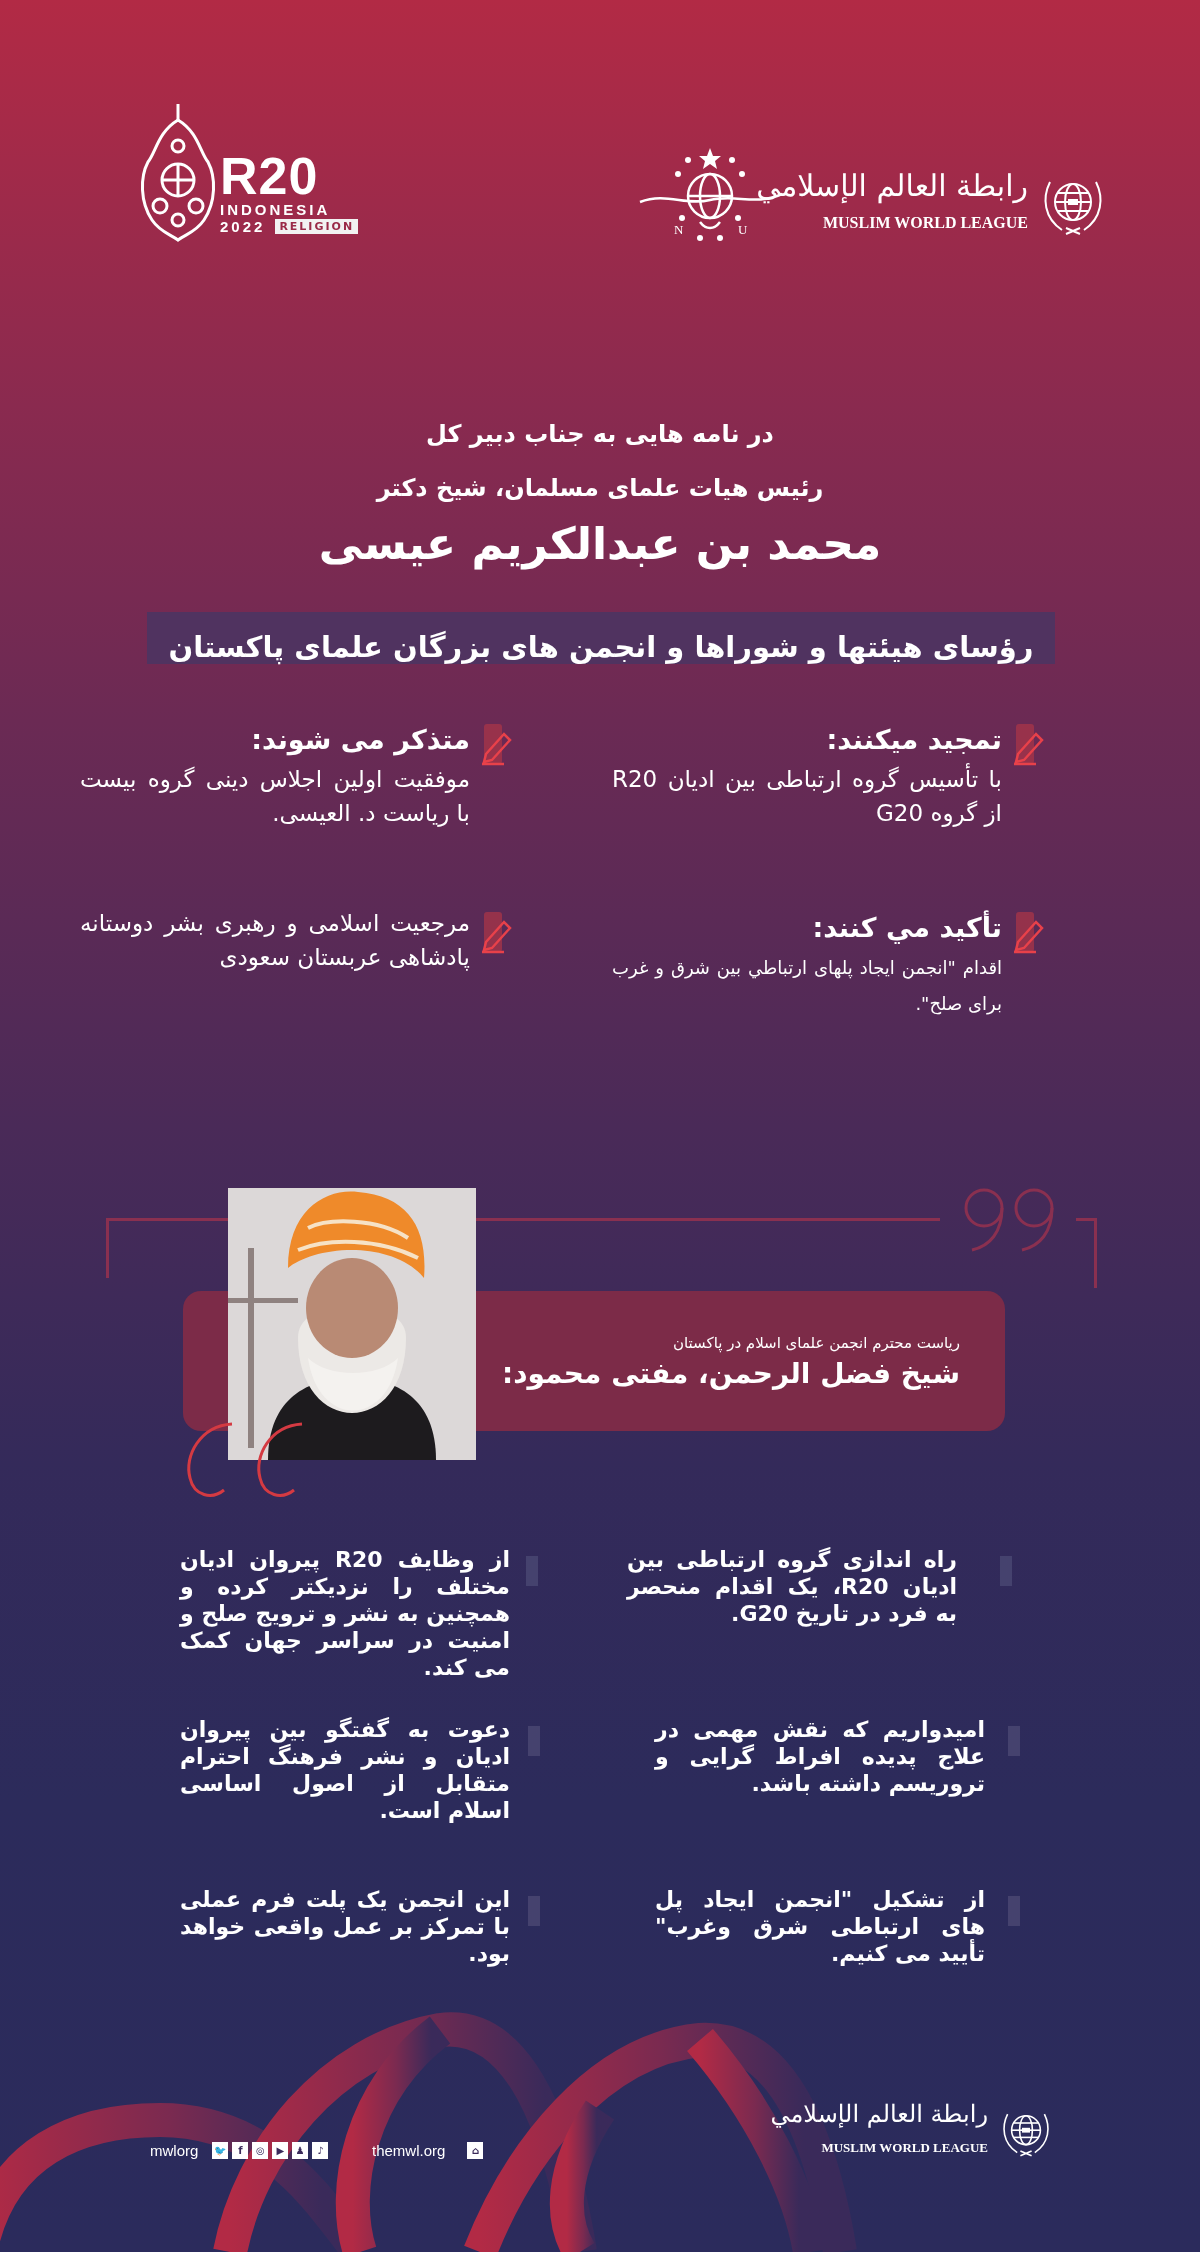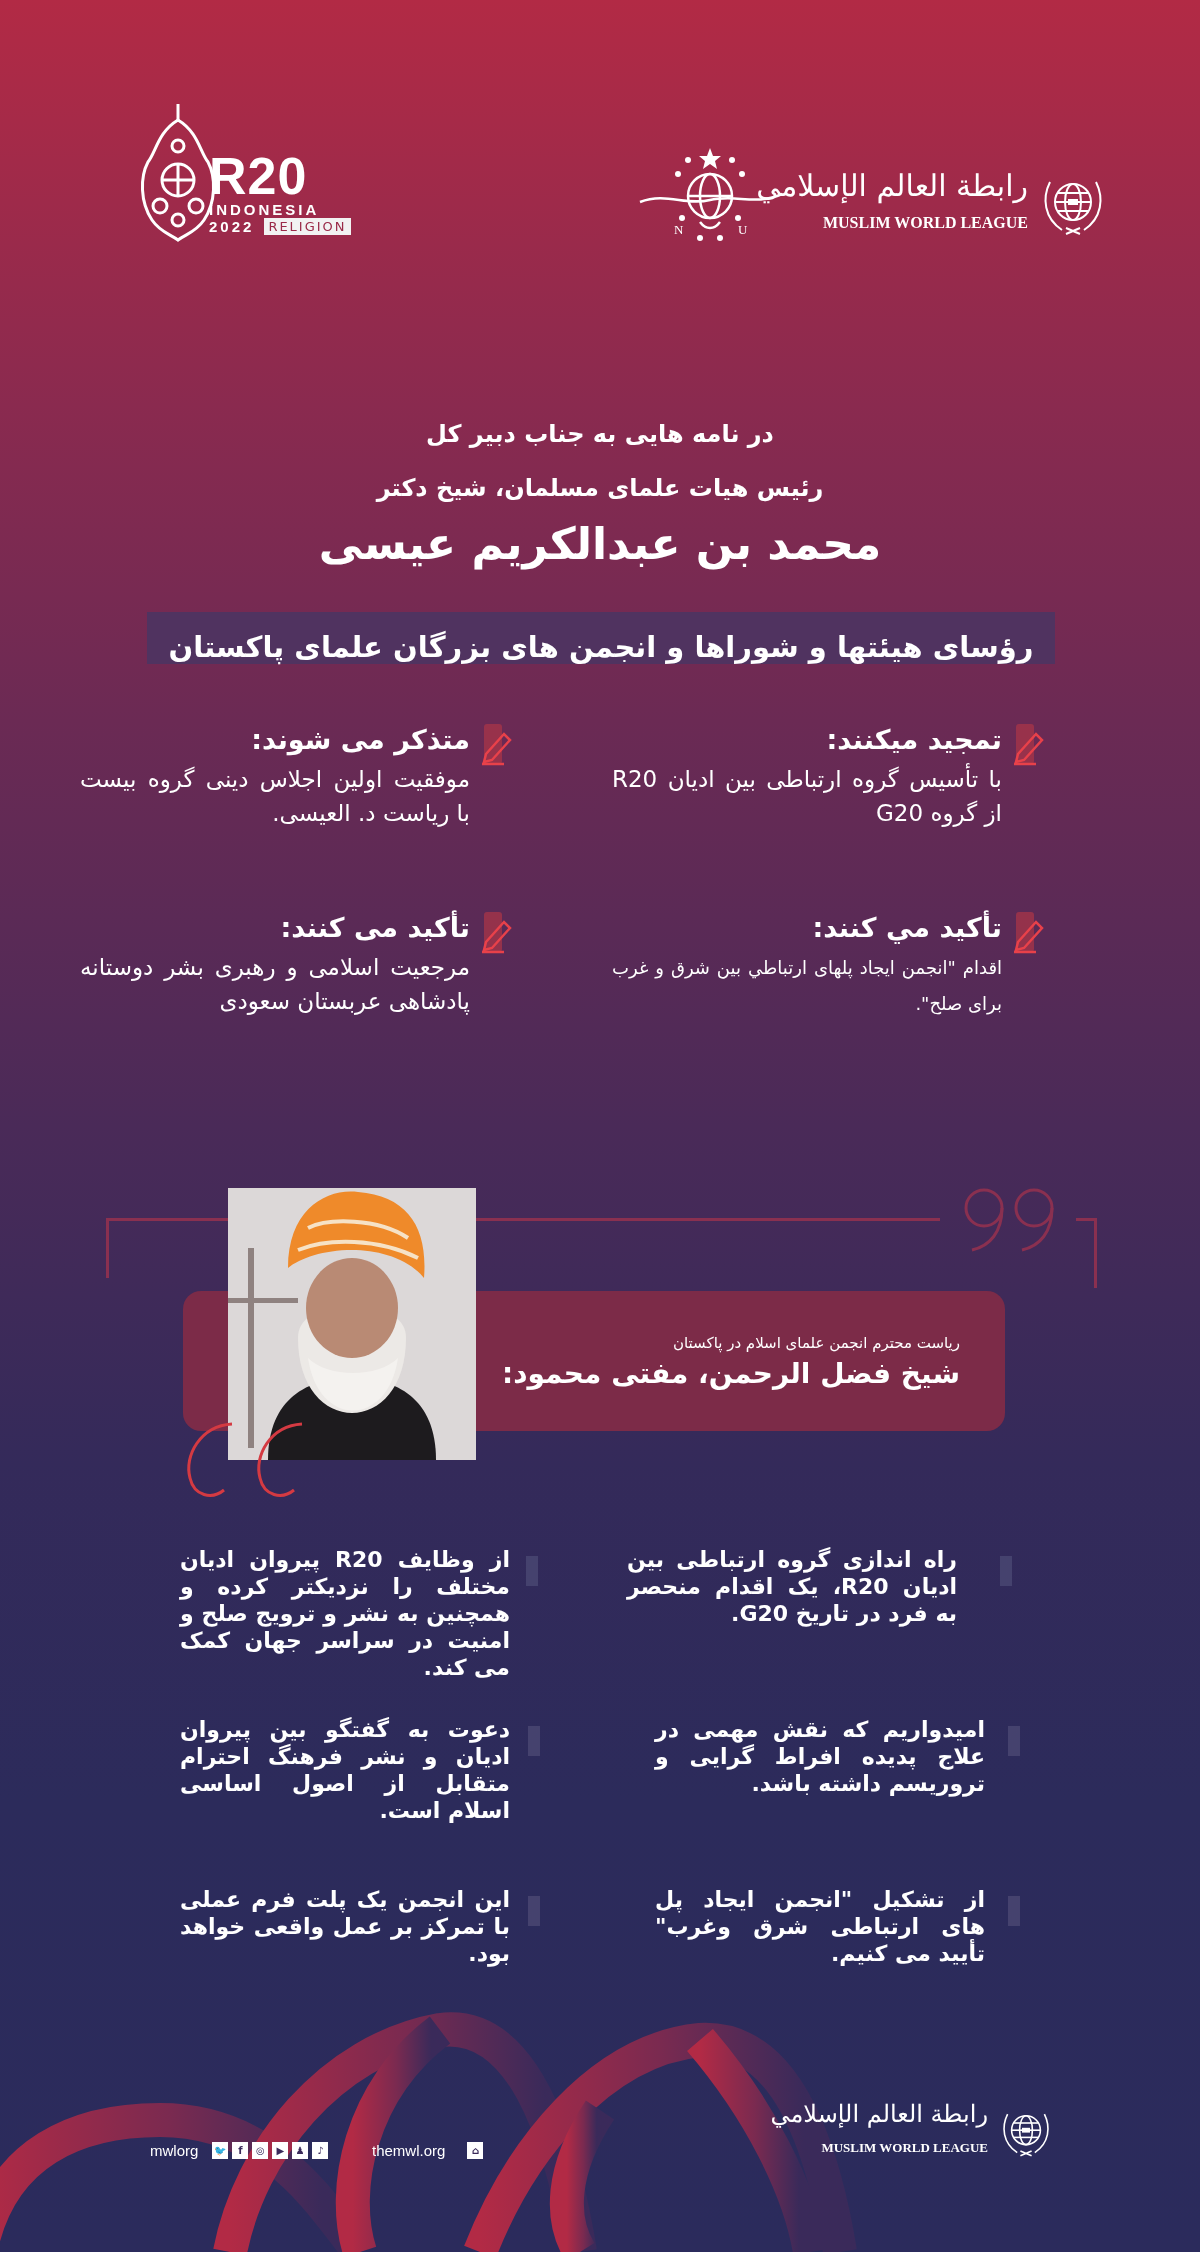--- a/index.html
+++ b/index.html
@@ -8,26 +8,26 @@
     font-family: "DejaVu Sans", sans-serif;
     color: #ffffff;
     background: linear-gradient(180deg, #b22a45 0%, #8a2a4f 18%, #6b2a54 32%, #4a2a58 50%, #342a5a 65%, #2c2b5b 80%, #2b2b5c 100%);
     position: relative;
   }
   .abs { position: absolute; }
 
   
   .r20-logo { left: 138px; top: 102px; width: 210px; height: 140px; }
   .r20-emblem { left: 0; top: 0; width: 80px; height: 140px; }
-  .r20-text { left: 71px; top: 48px; }
+  .r20-text { left: 82px; top: 48px; }
   .r20-big { font-family: "Liberation Sans", sans-serif; font-size: 52px; font-weight: 700; letter-spacing: 1px; line-height: 52px; }
   .r20-sub { font-family: "Liberation Sans", sans-serif; font-size: 15px; letter-spacing: 3px; line-height: 16px; font-weight: 700; }
   .r20-year-row { display: flex; align-items: center; gap: 10px; }
   .r20-year { font-family: "Liberation Sans", sans-serif; font-size: 15px; letter-spacing: 3px; font-weight: 700; }
-  .r20-badge { background: #f2f2f2; color: #9a2a48; font-size: 13px; letter-spacing: 2px; padding: 1px 4px; font-weight: 400; }
+  .r20-badge { background: #f2f2f2; color: #9a2a48; font-size: 11px; letter-spacing: 2px; padding: 1px 4px; font-weight: 700; }
 
   .nu-logo { left: 636px; top: 146px; width: 148px; height: 100px; }
   .mwl-logo { left: 822px; top: 168px; width: 286px; height: 74px; }
   .mwl-arabic { position: absolute; right: 80px; top: 0; font-family: "DejaVu Serif", serif; font-size: 30px; direction: rtl; white-space: nowrap; letter-spacing: -1px; }
   .mwl-en { position: absolute; right: 80px; top: 46px; font-family: "Liberation Serif", serif; font-weight: 700; font-size: 16px; white-space: nowrap; }
   .mwl-emblem { position: absolute; right: 0; top: 0; width: 70px; height: 70px; }
 
   
   .title-block { left: 0; top: 398px; width: 1200px; text-align: center; direction: rtl; }
   .intro-line { font-size: 24px; line-height: 36px; font-weight: 700; margin-top: 18px; }
@@ -190,21 +190,20 @@
 <div class="abs" style="left:478px;top:910px;">
   <svg class="pencil" viewBox="0 0 36 44">
       <rect x="6" y="2" width="18" height="40" rx="3" fill="#a83648" opacity="0.75"></rect>
       <g fill="none" stroke="#e8414a" stroke-width="2.5">
         <path d="M8 32 L26 12 L32 18 L14 38 L6 40 Z"></path>
         <line x1="4" y1="42" x2="26" y2="42"></line>
       </g>
     </svg>
 </div>
 <div class="abs point" style="left:80px;top:906px;">
-  <div class="ph">تأکید می کنند:</div>
   <div class="pb">مرجعیت اسلامی و رهبری بشر دوستانه پادشاهی عربستان سعودی</div>
 </div>
 
 <div class="abs frame-line" style="left:108px;top:1218px;width:120px;height:3px;"></div>
 <div class="abs frame-line" style="left:476px;top:1218px;width:464px;height:3px;"></div>
 <div class="abs frame-line" style="left:106px;top:1218px;width:3px;height:60px;"></div>
 <div class="abs frame-line" style="left:1094px;top:1218px;width:3px;height:70px;"></div>
 <div class="abs frame-line" style="left:1076px;top:1218px;width:20px;height:3px;"></div>
 
 <div class="abs quote-mark" style="left:962px;top:1186px;">

